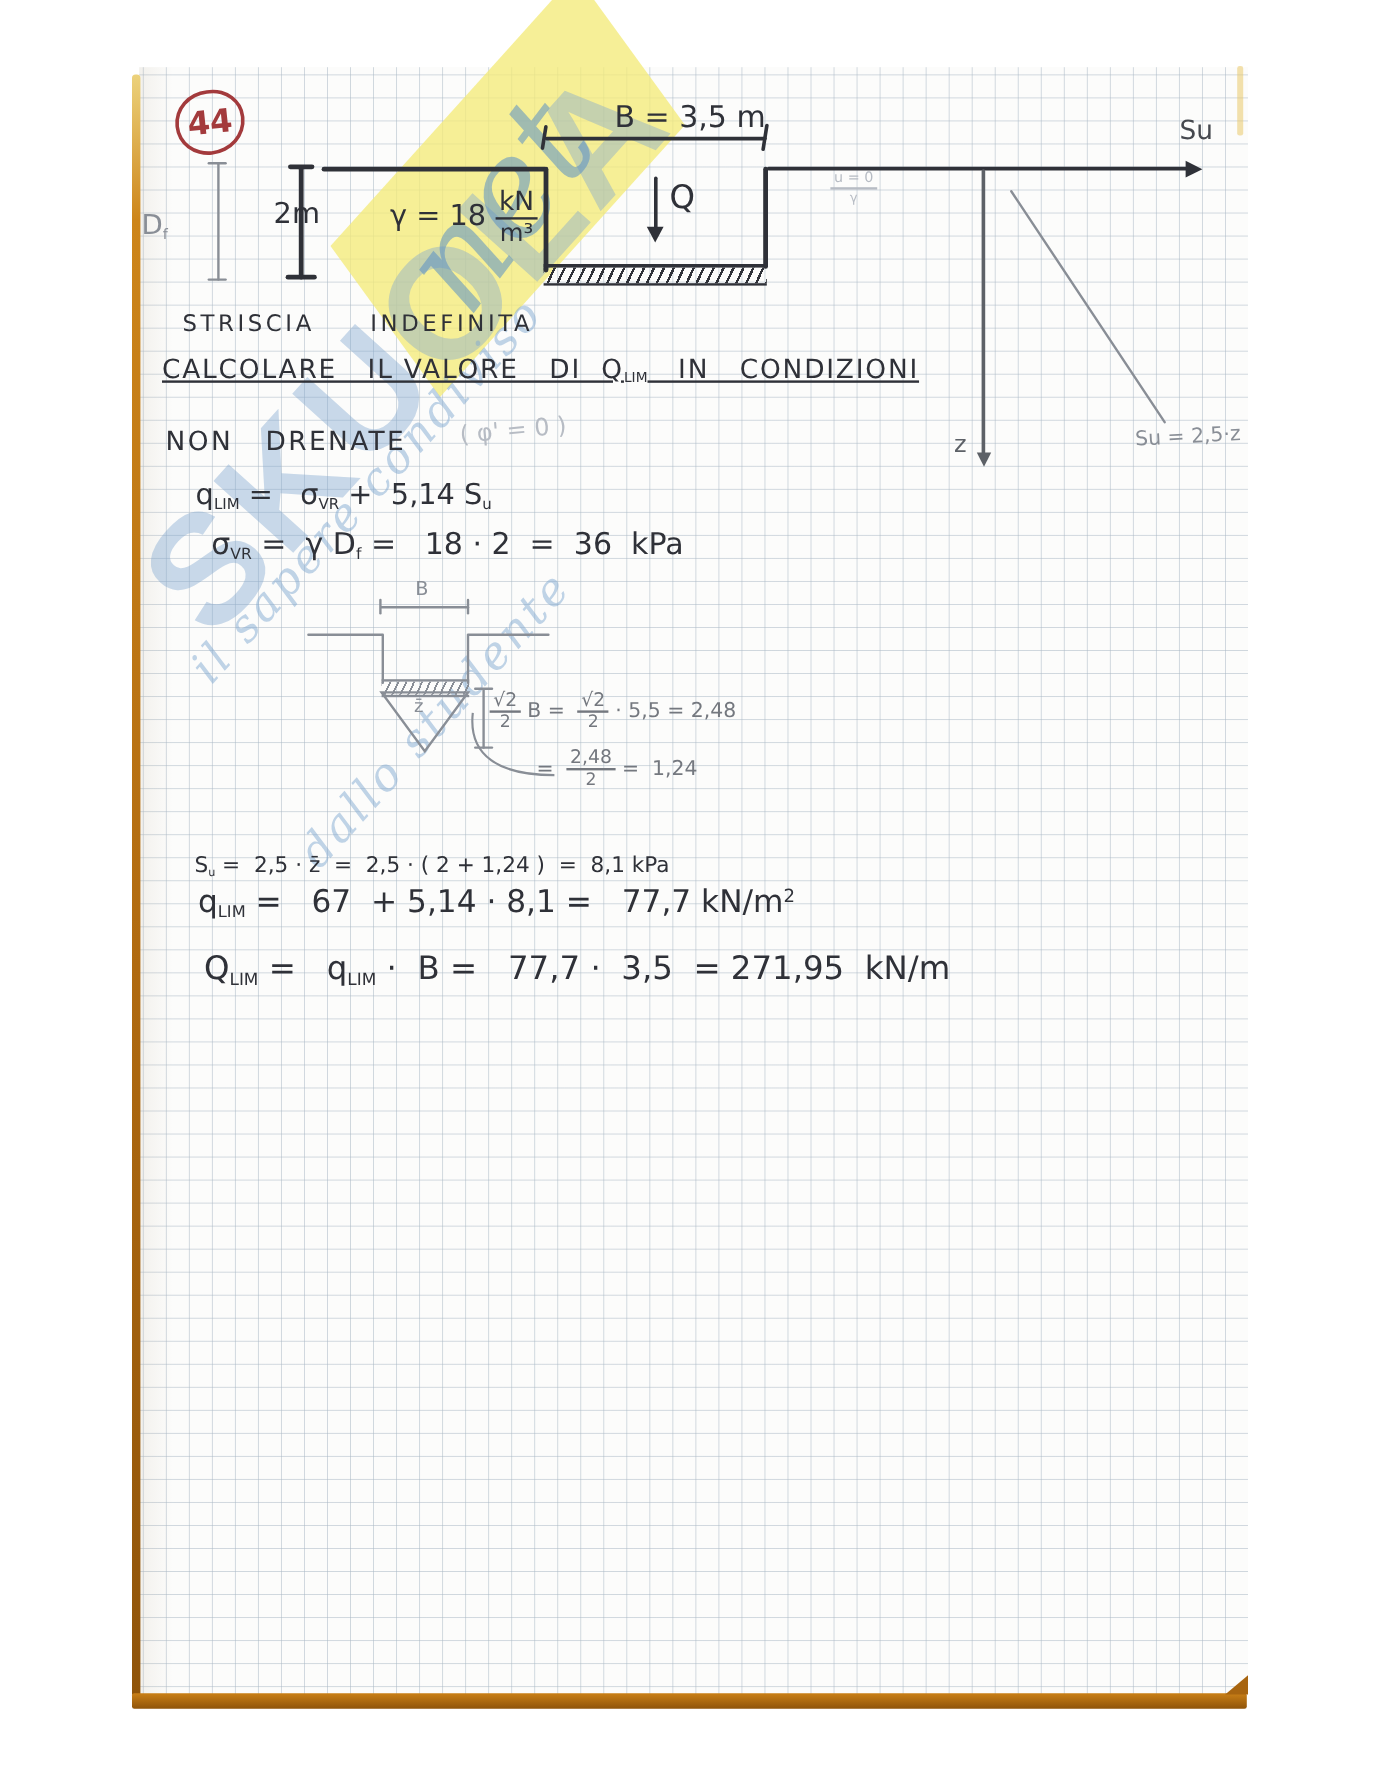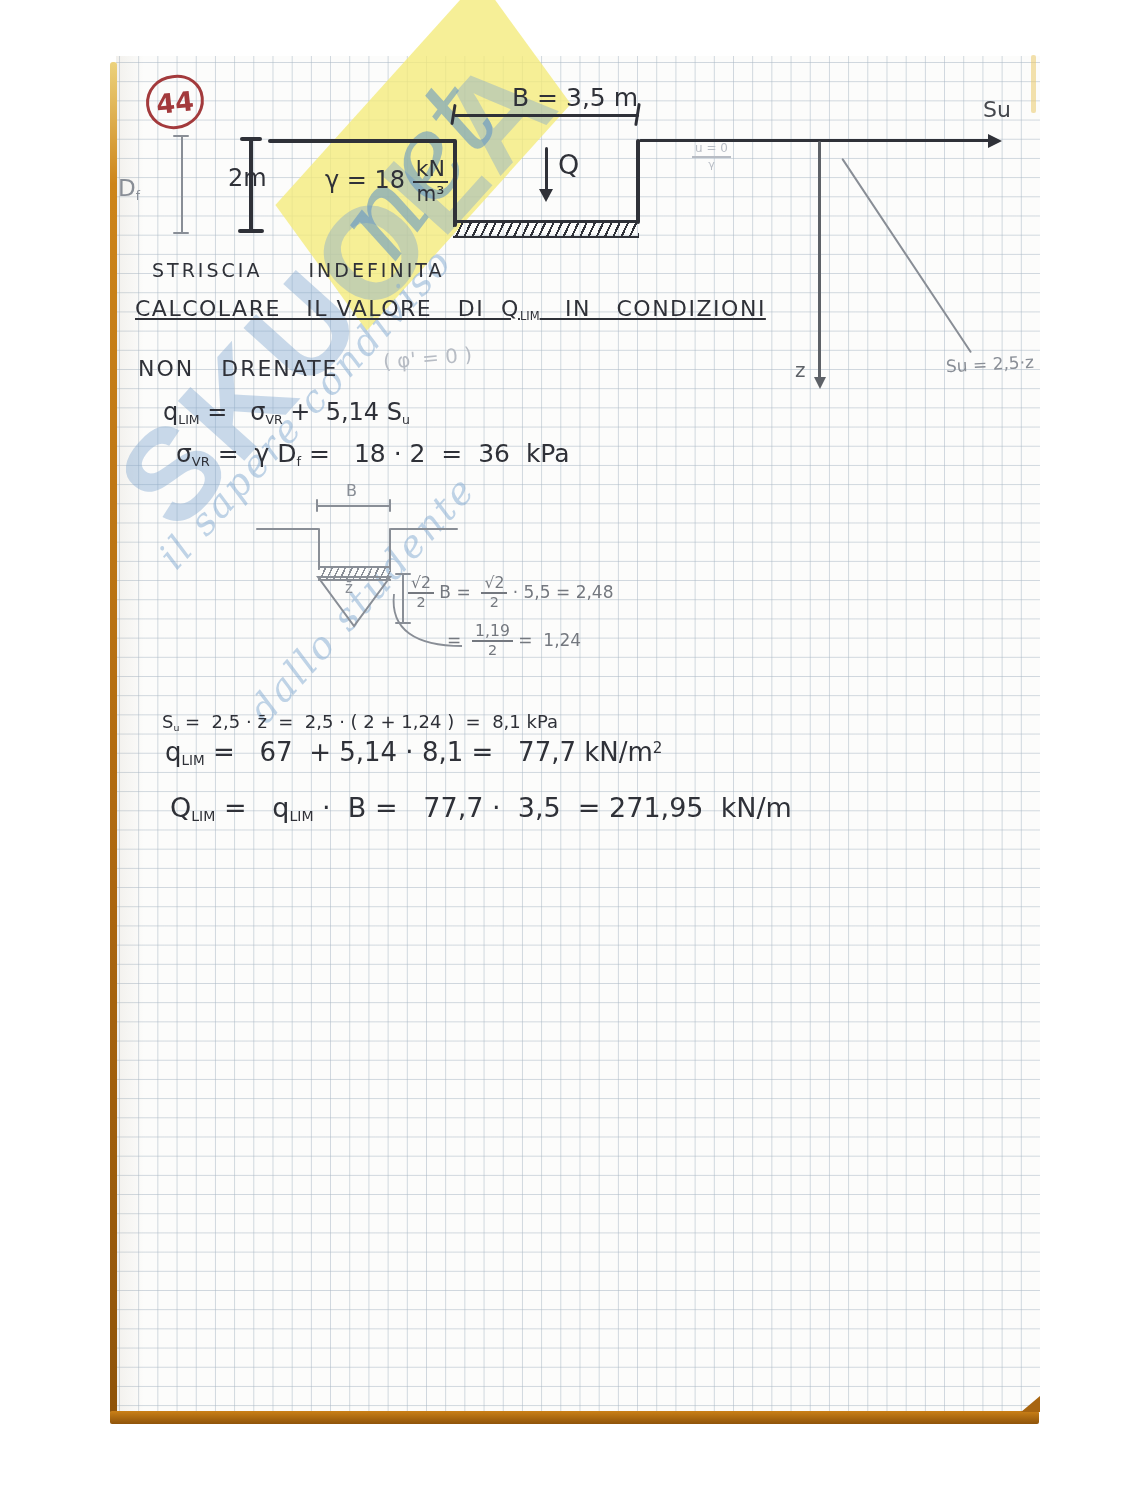--- a/index.html
+++ b/index.html
@@ -155,21 +155,21 @@
     <polygon points="3,2 75,2 39,51" fill="none" stroke="#898e96" stroke-width="2"></polygon>
   </svg>
   <div class="abs hw pencil" style="left:345px;top:580px;font-size:15px;">z̄</div>
   <div class="abs pline" style="left:402px;top:574px;width:2px;height:50px;"></div>
   <div class="abs pline" style="left:395px;top:573px;width:16px;height:2px;"></div>
   <div class="abs pline" style="left:395px;top:622px;width:16px;height:2px;"></div>
   <svg class="abs" style="left:388px;top:592px;" width="78" height="60">
     <path d="M6,2 C2,38 28,54 74,54" fill="none" stroke="#898e96" stroke-width="1.8"></path>
   </svg>
   <div class="abs hw" style="left:408px;top:575px;font-size:17px;color:#74787f;"><span class="ffrac"><span class="fnum">√2</span><span class="fden">2</span></span><span class="ft"> B =  </span><span class="ffrac"><span class="fnum">√2</span><span class="fden">2</span></span><span class="ft"> · 5,5 = 2,48</span></div>
-  <div class="abs hw" style="left:447px;top:623px;font-size:17px;color:#74787f;"><span class="ft">=  </span><span class="ffrac"><span class="fnum">1,19</span><span class="fden">2</span></span><span class="ft"> =  1,24</span></div>
+  <div class="abs hw" style="left:447px;top:623px;font-size:17px;color:#74787f;"><span class="ft">=  </span><span class="ffrac"><span class="fnum">2,48</span><span class="fden">2</span></span><span class="ft"> =  1,24</span></div>
 </div>
 
 <div>
   <div class="abs hw" style="left:152px;top:260px;font-size:19px;letter-spacing:3px;word-spacing:14px;">STRISCIA  INDEFINITA</div>
   <div class="abs hw first-big" style="left:135px;top:296px;font-size:22px;letter-spacing:1.5px;text-decoration:underline;"><span class="ft">CALCOLARE   IL VALORE   DI  Q</span><span class="fsub">LIM</span><span class="ft">   IN   CONDIZIONI</span></div>
   <div class="abs hw" style="left:138px;top:356px;font-size:22px;letter-spacing:2px;">NON   DRENATE</div>
   <div class="abs hw faint" style="left:383px;top:347px;font-size:20px;transform:rotate(-5deg);">( φ' = 0 )</div>
 
   <div class="abs hw" style="left:163px;top:399px;font-size:24px;"><span class="ft">q</span><span class="fsub">LIM</span><span class="ft"> =   σ</span><span class="fsub">VR</span><span class="ft"> +  5,14 S</span><span class="fsub">u</span></div>
   <div class="abs hw" style="left:176px;top:440px;font-size:25px;"><span class="ft">σ</span><span class="fsub">VR</span><span class="ft"> =  γ D</span><span class="fsub">f</span><span class="ft"> =   18 · 2  =  36  kPa</span></div>

